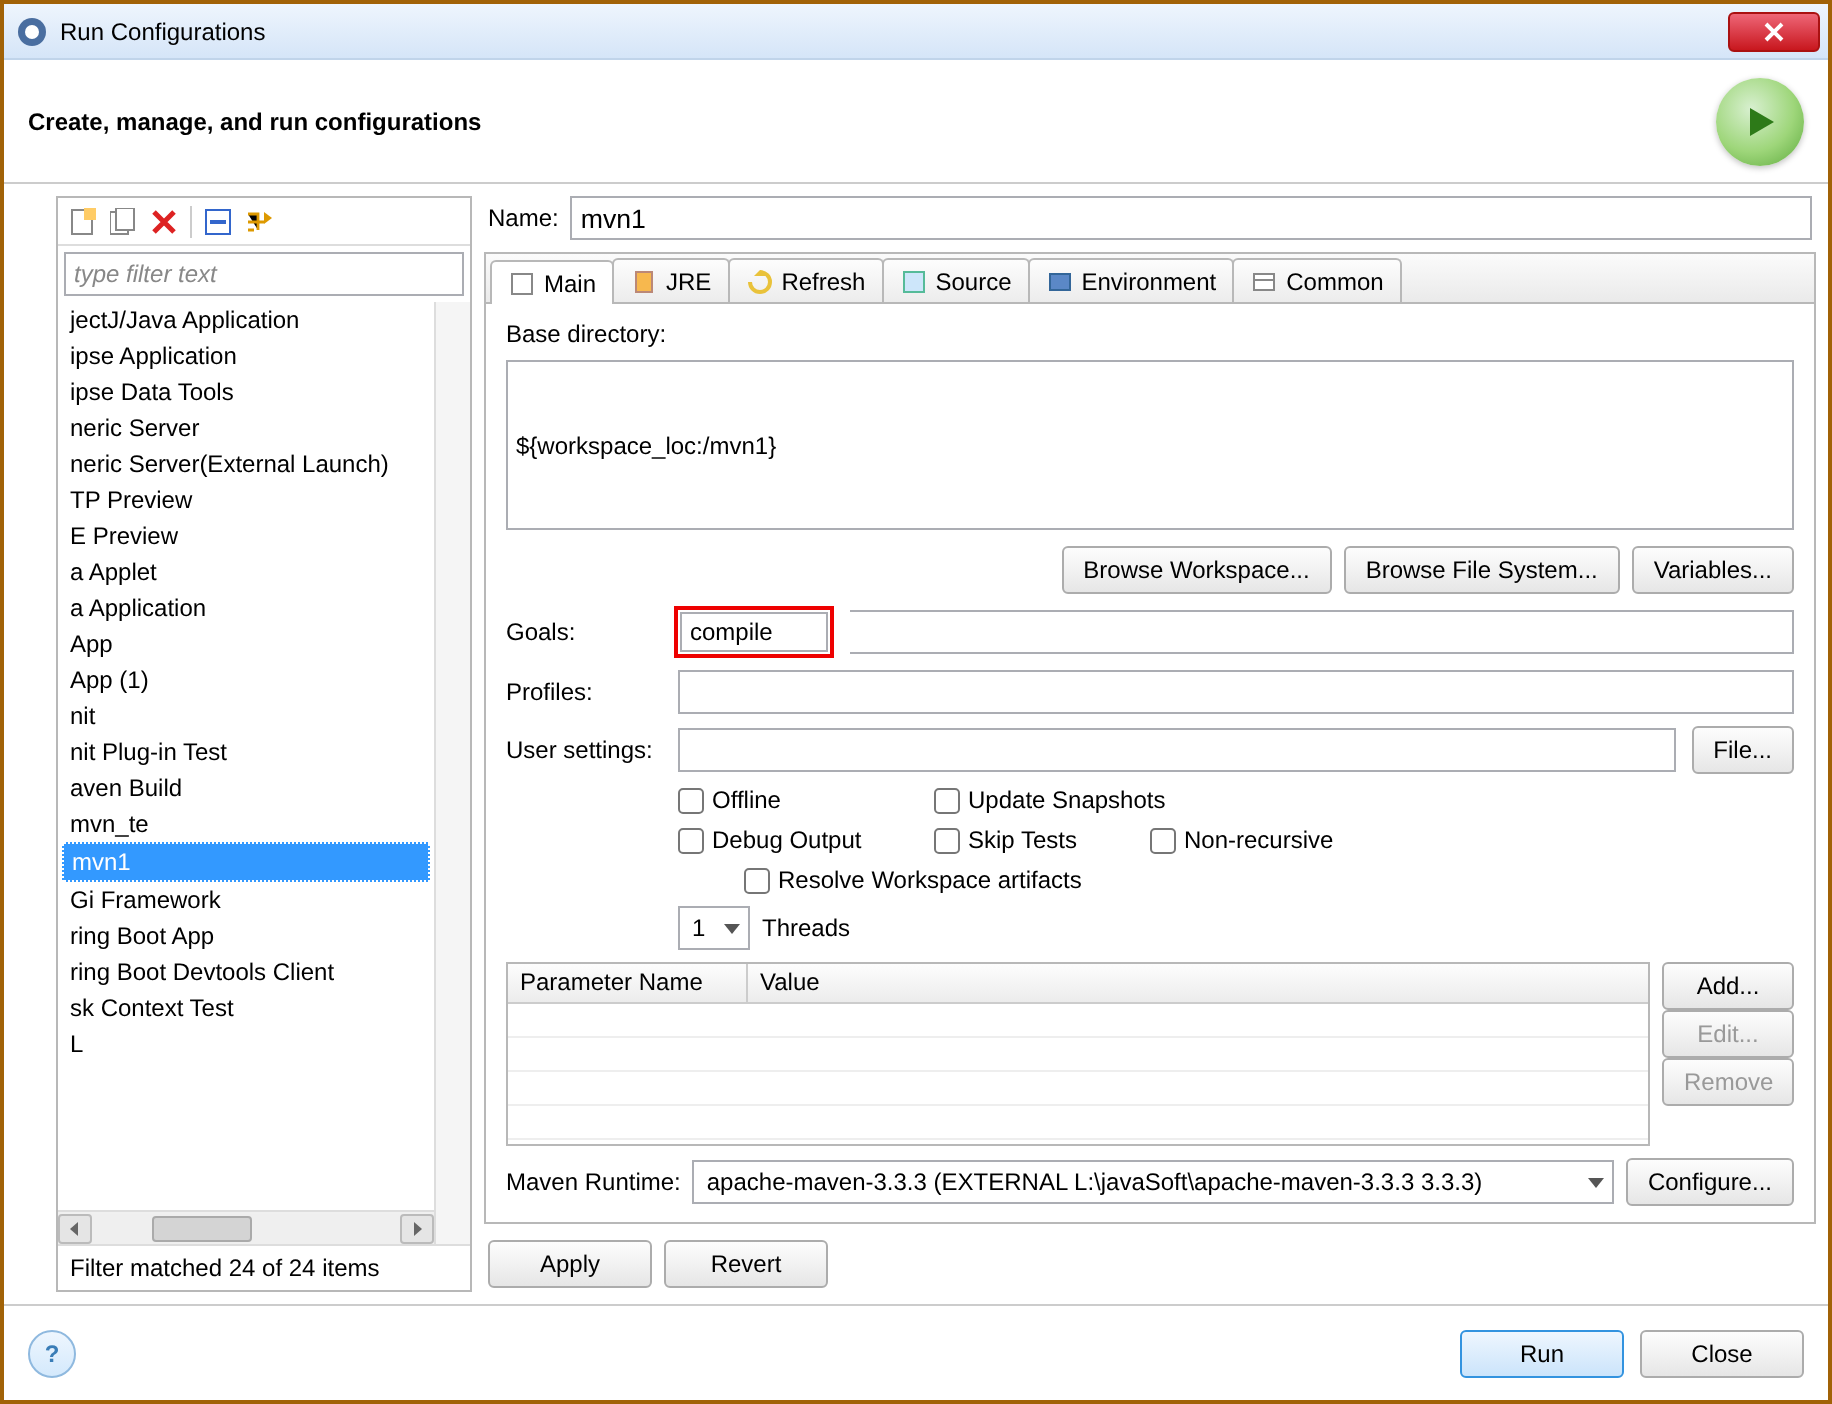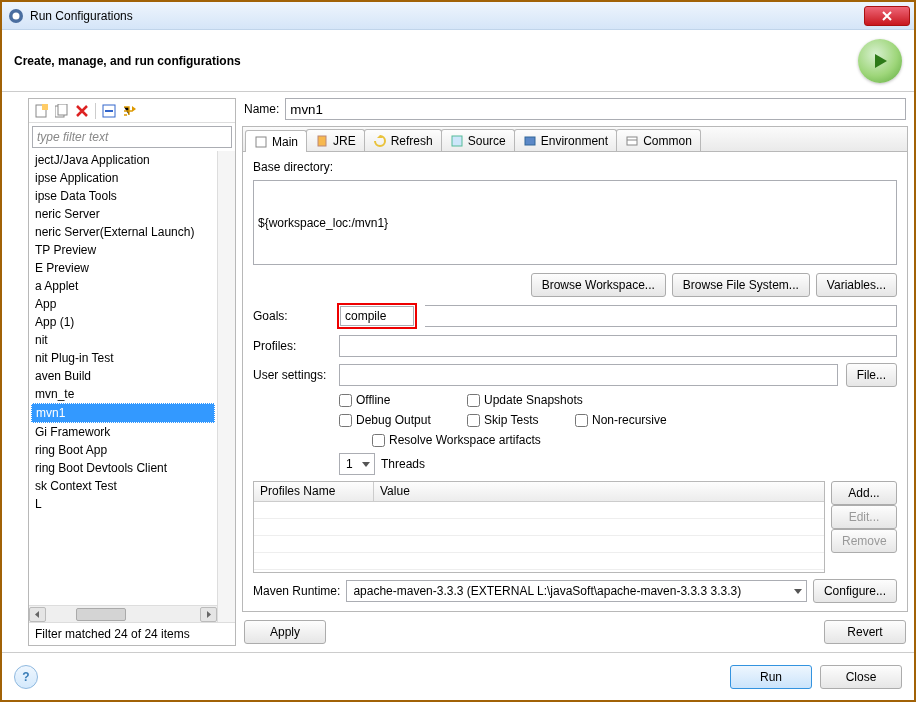--- a/index.html
+++ b/index.html
@@ -68,21 +68,21 @@
   .param-head { display:flex; background:linear-gradient(#fdfdfd,#ececec); border-bottom:1px solid #ccc; height:20px;}
   .ph { border-right:1px solid #ccc; padding:2px 6px; font-size:12px;}
   .ph1{ width:120px;} .ph2{ flex:1; border-right:none;}
   .param-btns { display:flex; flex-direction:column; gap:0;}
   .param-btns .btn { width:66px; min-width:0;}
   .btn.disabled { color:#999; }
   
   .runtime-row { display:flex; align-items:center; gap:6px; }
   .runtime-row .combo { flex:1;}
   
-  .bottom-actions { display:flex; justify-content:space-between; gap:6px; padding:8px 2px 2px 2px;}
+  .bottom-actions { display:flex; justify-content:flex-start; gap:6px; padding:8px 2px 2px 2px;}
   
   .footer { height:48px; border-top:1px solid #ccc; display:flex; align-items:center; padding:0 12px; gap:8px;}
   .footer .help { width:24px; height:24px; border-radius:12px; border:1px solid #8fb9df; background:linear-gradient(#eef6fe,#d4e9fc); color:#3a7db7; display:flex; align-items:center; justify-content:center; font-weight:bold; cursor:pointer;}
   .footer .spacer { flex:1;}
   
   .gridrow { height:17px; border-bottom:1px solid #eee;}
 </style>
 </head>
 <body>
 
@@ -152,20 +152,21 @@
         <div class="left-col">
           <div class="tree" id="tree">
               <div class="tree-item">jectJ/Java Application</div>
               <div class="tree-item">ipse Application</div>
               <div class="tree-item">ipse Data Tools</div>
               <div class="tree-item">neric Server</div>
               <div class="tree-item">neric Server(External Launch)</div>
               <div class="tree-item">TP Preview</div>
               <div class="tree-item">E Preview</div>
               <div class="tree-item">a Applet</div>
+              <div class="tree-item">a Application</div>
               <div class="tree-item">App</div>
               <div class="tree-item">App (1)</div>
               <div class="tree-item">nit</div>
               <div class="tree-item">nit Plug-in Test</div>
               <div class="tree-item">aven Build</div>
               <div class="tree-item">mvn_te</div>
               <div class="tree-item selected">mvn1</div>
               <div class="tree-item">Gi Framework</div>
               <div class="tree-item">ring Boot App</div>
               <div class="tree-item">ring Boot Devtools Client</div>
@@ -314,21 +315,21 @@
           <div class="threads-row">
             <div class="combo">
                 <span>1</span>
               </div>
             <span>Threads</span>
           </div>
 
           <div class="param-section">
             <div class="param-table">
               <div class="param-head">
-                <div class="ph ph1">Profiles Name</div>
+                <div class="ph ph1">Parameter Name</div>
                 <div class="ph ph2">Value</div>
               </div>
               <div class="gridrow"></div>
                 <div class="gridrow"></div>
                 <div class="gridrow"></div>
                 <div class="gridrow"></div>
             </div>
             <div class="param-btns">
               <button class="btn">Add...</button>
               <button class="btn disabled">Edit...</button>

